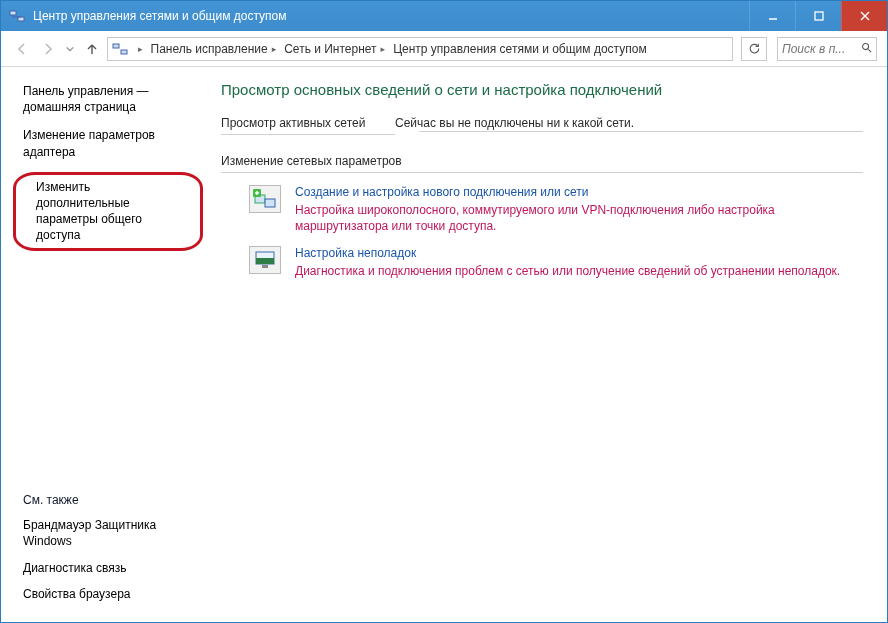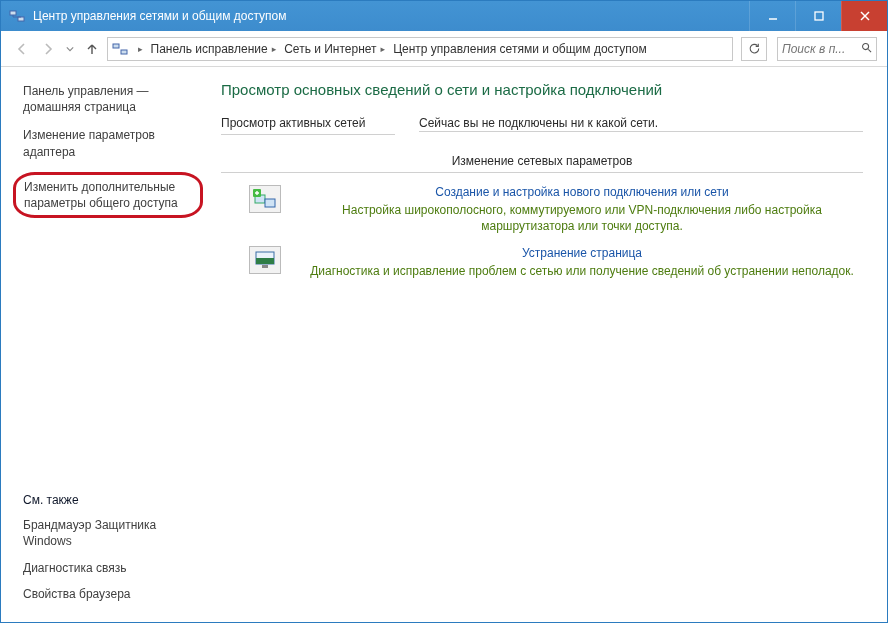--- a/index.html
+++ b/index.html
@@ -78,28 +78,28 @@
 }
 .searchico { margin-left:auto;color:#555; }
 
 .body { display:flex; height:calc(623px - 30px - 36px - 2px); }
 .sidebar {
   width:210px;
   padding:16px 14px 10px 22px;
   display:flex;flex-direction:column;
 }
 .sidebar a, .sidebar .link {
-  color:#404040; text-decoration:none; cursor:pointer;
+  color:#000000; text-decoration:none; cursor:pointer;
   display:block; line-height:1.35;
 }
 .sidebar .item { margin-bottom:12px; }
 .highlight-oval {
   border:3px solid #c71422;
   border-radius:22px / 16px;
-  padding:4px 8px;
+  padding:4px 20px;
   margin-left:-10px; margin-right:-6px;
 }
 .sidebar .spacer { flex:1; }
 .seealso-hdr { color:#0f172a; margin-bottom:10px; }
 .seealso .item { margin-bottom:10px; }
 
 .main {
   flex:1;
   padding:14px 24px 10px 10px;
   color:#2a2a2a;
@@ -107,33 +107,33 @@
 .main h1 {
   color:#1b6b45;
   font-weight:400;
   font-size:15px;
   margin-bottom:18px;
 }
 .section-label { font-size:12px; margin-bottom:4px; }
 .hr-rail {
   height:1px;background:#d0d0d0;margin:2px 0 10px 0;
 }
-.activebox { display:flex; gap:24px; align-items:flex-start; }
+.activebox { display:flex; align-items:flex-start; }
 .activebox .lbl { min-width:174px; }
 .activebox .msg { padding-top:0;text-align:right; }
-.netblock { margin-top:22px;text-align:center; }
-.netitem { display:flex; gap:20px; margin:12px 0 8px 28px; align-items:flex-start; }
+.netblock { margin-top:22px; }
+.netitem { display:flex; gap:14px; margin:12px 0 8px 28px; align-items:flex-start; }
 .netitem .ico {
   width:32px;height:28px;flex-shrink:0;
   display:flex;align-items:center;justify-content:center;
   background:#f2f2f2;border:1px solid #bbb;
 }
 .netitem .txt { flex:1; }
 .netitem .ttl { color:#1a55a8; cursor:pointer; margin-bottom:3px; }
-.netitem .desc { color:#4d7c0f; line-height:1.35; }
+.netitem .desc { color:#be185d; line-height:1.35; }
 
 </style>
 </head>
 <body>
 
 <div class="titlebar">
   <span class="appicon">
     <svg viewBox="0 0 16 16">
         <rect x="1" y="3" width="6" height="4" fill="#cde" stroke="#46a"></rect>
         <rect x="9" y="9" width="6" height="4" fill="#cde" stroke="#46a"></rect>
@@ -285,19 +285,19 @@
 
       <div class="netitem">
         <div class="ico">
           <svg viewBox="0 0 24 20" width="24" height="20">
             <rect x="3" y="2" width="18" height="12" fill="#eaf3fb" stroke="#3a6ea5"></rect>
             <rect x="3" y="8" width="18" height="6" fill="#2e7d46"></rect>
             <rect x="9" y="15" width="6" height="3" fill="#888"></rect>
           </svg>
         </div>
         <div class="txt">
-          <div class="ttl">Устранение страница</div>
-          <div class="desc">Диагностика и исправление проблем с сетью или получение сведений об устранении неполадок.</div>
+          <div class="ttl">Настройка неполадок</div>
+          <div class="desc">Диагностика и подключения проблем с сетью или получение сведений об устранении неполадок.</div>
         </div>
       </div>
     </div>
   </div>
 </div>
 
 </body></html>

